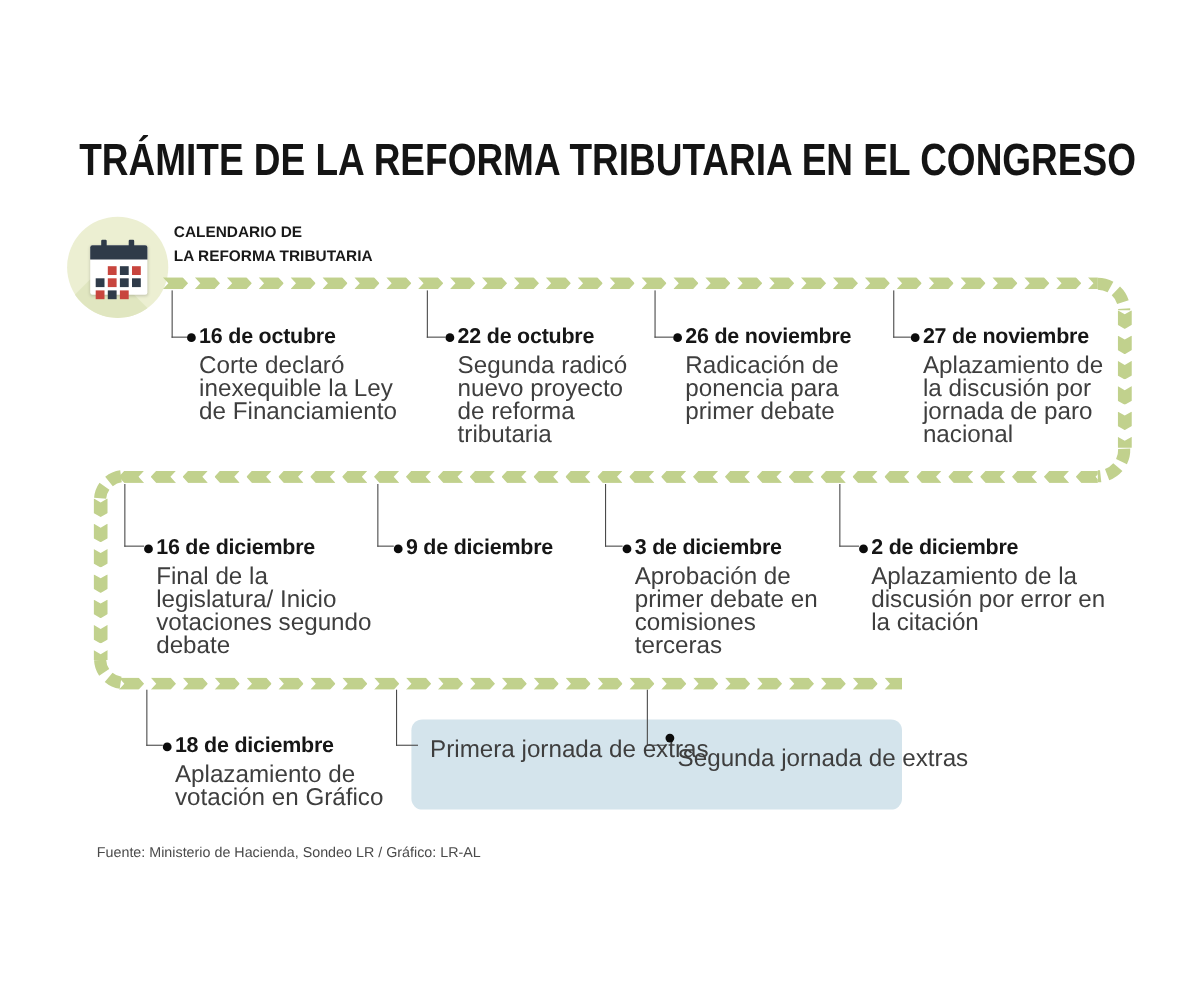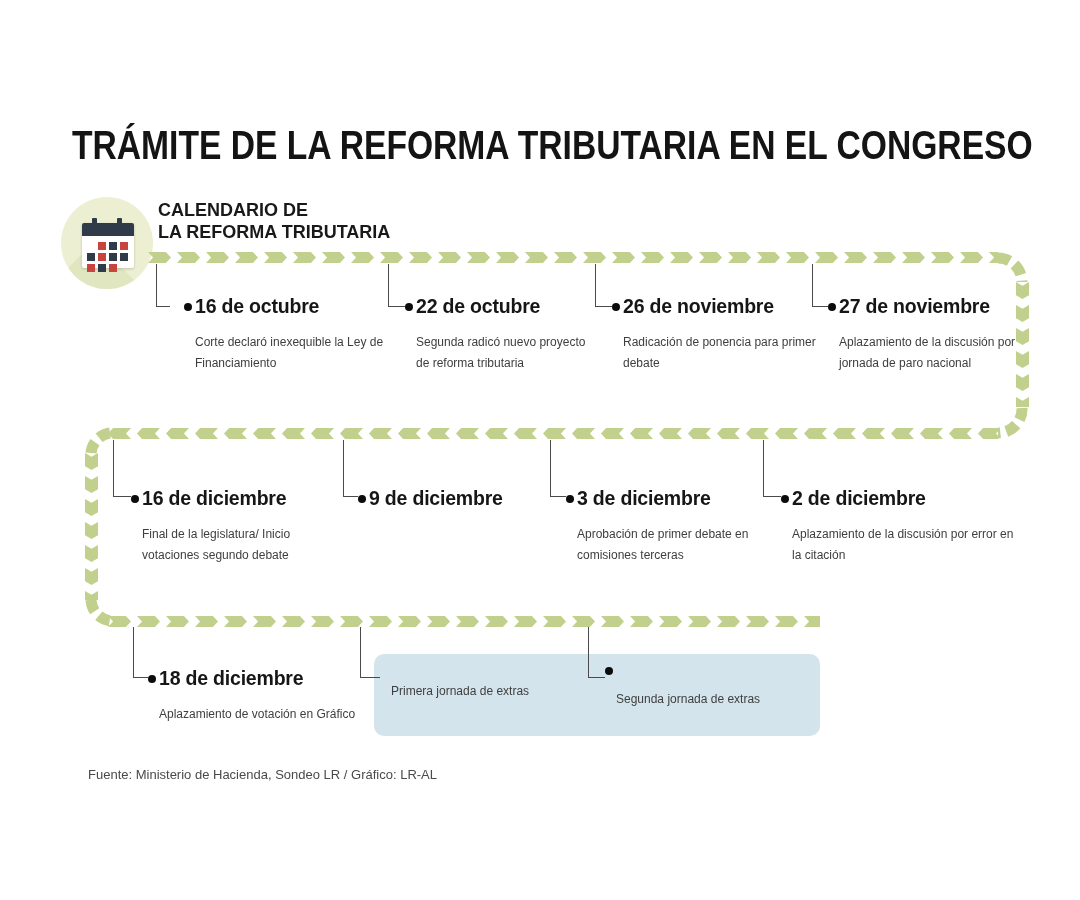--- a/index.html
+++ b/index.html
@@ -17,21 +17,21 @@
   *{margin:0;padding:0;box-sizing:border-box}
   html,body{background:#fff}
   body{font-family:"Liberation Sans","DejaVu Sans",sans-serif}
   .canvas{position:relative;width:1080px;height:900px;background:#fff;overflow:hidden}
 
   
   .title{position:absolute;left:72px;top:122px;font-size:41px;font-weight:bold;color:#141414;
          white-space:nowrap;transform:scaleX(.82);transform-origin:left top;letter-spacing:0}
 
   
-  .legend-label{position:absolute;left:158px;top:199px;font-size:18px;line-height:22px;font-weight:bold;color:#191919}
+  .legend-label{position:absolute;left:158px;top:199px;font-size:14px;line-height:22px;font-weight:bold;color:#191919}
   .cal-circle{position:absolute;left:61px;top:197px;width:92px;height:92px;border-radius:50%;
               background:var(--circle-green);overflow:hidden}
   .cal-shadow{position:absolute;left:34px;top:44px;width:110px;height:64px;background:var(--shadow-green);
               transform:rotate(45deg);transform-origin:left top}
   .cal{position:absolute;left:21px;top:26px;width:52px;height:45px;background:#fff;border-radius:2px;
        box-shadow:0 1px 3px rgba(0,0,0,.18)}
   .cal-head{position:absolute;left:0;top:0;width:52px;height:13px;background:var(--calendar-navy);
             border-radius:2px 2px 0 0}
   .peg{position:absolute;top:-5px;width:5px;height:10px;background:var(--calendar-navy);border-radius:1px}
   .peg.p1{left:10px}.peg.p2{left:35px}
@@ -73,22 +73,22 @@
   .c-r2d{left:763px;top:440px;width:18px;height:57px}
   .c-r3a{left:133px;top:627px;width:15px;height:51px}
   .c-r3b{left:360px;top:627px;width:20px;height:51px}
   .c-r3c{left:588px;top:627px;width:17px;height:51px}
 
   
   .item{position:absolute;z-index:3}
   .date-row{display:flex;align-items:center;gap:3px}
   .dot{width:8px;height:8px;border-radius:50%;background:#0c0c0c;flex:0 0 8px}
   .date{font-size:19.5px;font-weight:bold;color:var(--date-color);white-space:nowrap;letter-spacing:-.2px}
-  .desc{margin-left:11px;margin-top:14px;font-size:12px;line-height:21px;color:var(--desc-color)}
-  .p-r1a{left:184px;top:295px}.p-r1a .desc{width:205px}
+  .desc{margin-left:11px;margin-top:3px;font-size:22px;line-height:21px;color:var(--desc-color)}
+  .p-r1a{left:170px;top:295px}.p-r1a .desc{width:205px}
   .p-r1b{left:405px;top:295px}.p-r1b .desc{width:180px}
   .p-r1c{left:612px;top:295px}.p-r1c .desc{width:195px}
   .p-r1d{left:828px;top:295px}.p-r1d .desc{width:178px}
   .p-r2a{left:131px;top:487px}.p-r2a .desc{width:205px}
   .p-r2b{left:358px;top:487px}.p-r2b .desc{width:195px}
   .p-r2c{left:566px;top:487px}.p-r2c .desc{width:180px}
   .p-r2d{left:781px;top:487px}.p-r2d .desc{width:232px}
   .p-r3a{left:148px;top:667px}.p-r3a .desc{width:205px}
   .p-r3b{left:380px;top:667px}.p-r3b .desc{width:210px;white-space:nowrap}
   .p-r3c{left:605px;top:667px}.p-r3c .desc{width:215px;white-space:nowrap}

